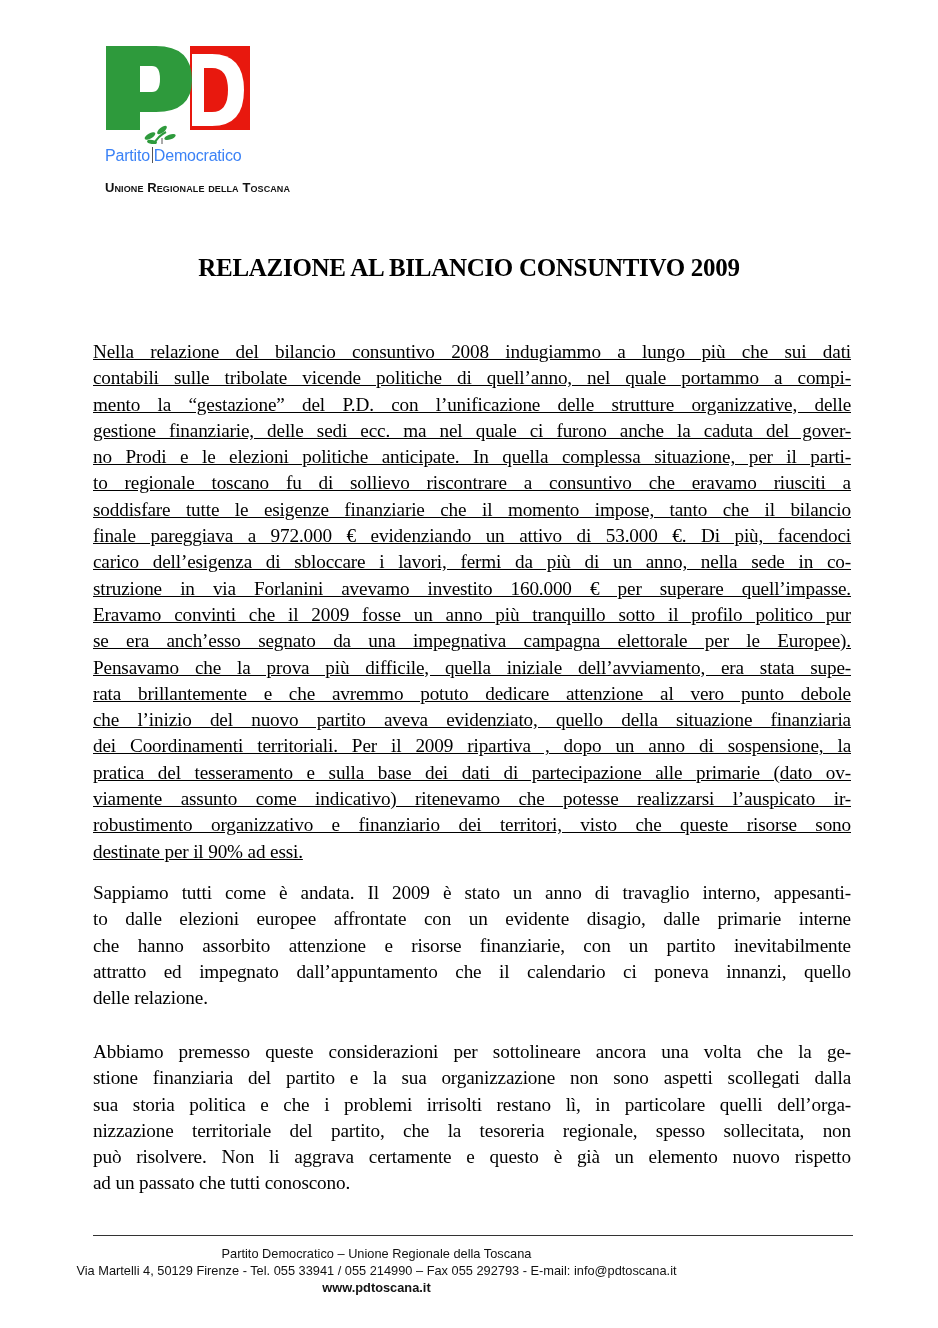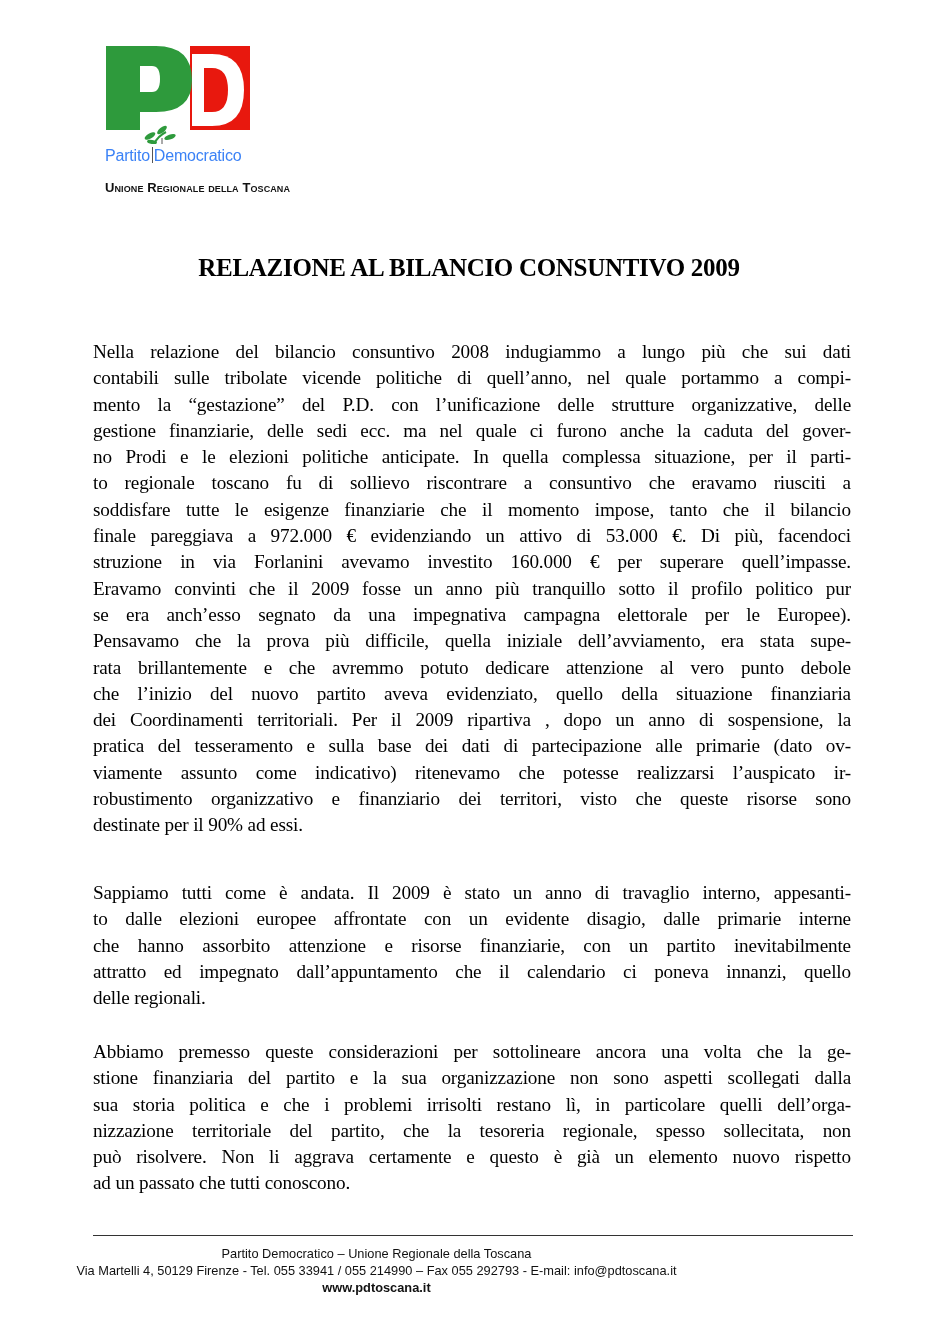--- a/index.html
+++ b/index.html
@@ -7,21 +7,21 @@
   .page { position: absolute; left: 0; top: 0; width: 938px; height: 1328px; }
 
   .logo { position: absolute; left: 104px; top: 44px; width: 250px; height: 140px; }
   .logo svg { position: absolute; left: 0; top: 0; }
   .logo-name { position: absolute; left: 1px; top: 103px; font-family: "Liberation Sans", sans-serif; font-size: 16px; color: #3b82f6; letter-spacing: -0.2px; white-space: nowrap; }
   .logo-sub { position: absolute; left: 1px; top: 124px; font-family: "Liberation Sans", sans-serif; font-weight: bold; font-size: 13px; color: #111; white-space: nowrap; font-variant: small-caps; letter-spacing: 0.1px; margin-top: 12px; }
 
   .title { position: absolute; left: 0; width: 938px; top: 254px; text-align: center; font-family: "Liberation Serif", serif; font-weight: bold; font-size: 25px; letter-spacing: -0.3px; }
 
   .body-text { position: absolute; left: 93px; width: 758px; font-family: "Liberation Serif", serif; font-size: 19.2px; line-height: 26.3px; text-align: justify; letter-spacing: -0.15px; }
-  .p1 { top: 339px; }
+  .p1 { top: 339px; text-decoration: underline; }
   .p2 { top: 880px; }
   .p3 { top: 1039px; }
   .body-text span { display: block; text-align: justify; text-align-last: justify; white-space: nowrap; }
   .body-text span.last { text-align-last: left; }
 
   .footer-rule { position: absolute; left: 93px; width: 760px; top: 1235px; height: 0; border-top: 1px solid #333; }
   .footer { position: absolute; left: 0; width: 753px; top: 1245px; text-align: center; font-family: "Liberation Sans", sans-serif; font-size: 12.8px; line-height: 17px; color: #111; }
   .footer .web { font-weight: bold; }
 </style>
 </head>
@@ -56,39 +56,40 @@
 
   <div class="body-text p1">
     <span>Nella relazione del bilancio consuntivo 2008 indugiammo a lungo più che sui dati</span>
     <span>contabili sulle tribolate vicende politiche di quell’anno, nel quale portammo a compi-</span>
     <span>mento la “gestazione” del P.D. con l’unificazione delle strutture organizzative, delle</span>
     <span>gestione finanziarie, delle sedi ecc. ma nel quale ci furono anche la caduta del gover-</span>
     <span>no Prodi e le elezioni politiche anticipate. In quella complessa situazione, per il parti-</span>
     <span>to regionale toscano fu di sollievo riscontrare a consuntivo che eravamo riusciti a</span>
     <span>soddisfare tutte le esigenze finanziarie che il momento impose, tanto che il bilancio</span>
     <span>finale pareggiava a 972.000 € evidenziando un attivo di 53.000 €. Di più, facendoci</span>
+    <span>carico dell’esigenza di sbloccare i lavori, fermi da più di un anno, nella sede in co-</span>
     <span>struzione in via Forlanini avevamo investito 160.000 € per superare quell’impasse.</span>
     <span>Eravamo convinti che il 2009 fosse un anno più tranquillo sotto il profilo politico pur</span>
     <span>se era anch’esso segnato da una impegnativa campagna elettorale per le Europee).</span>
     <span>Pensavamo che la prova più difficile, quella iniziale dell’avviamento, era stata supe-</span>
     <span>rata brillantemente e che avremmo potuto dedicare attenzione al vero punto debole</span>
     <span>che l’inizio del nuovo partito aveva evidenziato, quello della situazione finanziaria</span>
     <span>dei Coordinamenti territoriali. Per il 2009 ripartiva , dopo un anno di sospensione, la</span>
     <span>pratica del tesseramento e sulla base dei dati di partecipazione alle primarie (dato ov-</span>
     <span>viamente assunto come indicativo) ritenevamo che potesse realizzarsi l’auspicato ir-</span>
     <span>robustimento organizzativo e finanziario dei territori, visto che queste risorse sono</span>
     <span class="last">destinate per il 90% ad essi.</span>
   </div>
 
   <div class="body-text p2">
     <span>Sappiamo tutti come è andata. Il 2009 è stato un anno di travaglio interno, appesanti-</span>
     <span>to dalle elezioni europee affrontate con un evidente disagio, dalle primarie interne</span>
     <span>che hanno assorbito attenzione e risorse finanziarie, con un partito inevitabilmente</span>
     <span>attratto ed impegnato dall’appuntamento che il calendario ci poneva innanzi, quello</span>
-    <span class="last">delle regionali.</span>
+    <span class="last">delle relazione.</span>
   </div>
 
   <div class="body-text p3">
     <span>Abbiamo premesso queste considerazioni per sottolineare ancora una volta che la ge-</span>
     <span>stione finanziaria del partito e la sua organizzazione non sono aspetti scollegati dalla</span>
     <span>sua storia politica e che i problemi irrisolti restano lì, in particolare quelli dell’orga-</span>
     <span>nizzazione territoriale del partito, che la tesoreria regionale, spesso sollecitata, non</span>
     <span>può risolvere. Non li aggrava certamente e questo è già un elemento nuovo rispetto</span>
     <span class="last">ad un passato che tutti conoscono.</span>
   </div>

